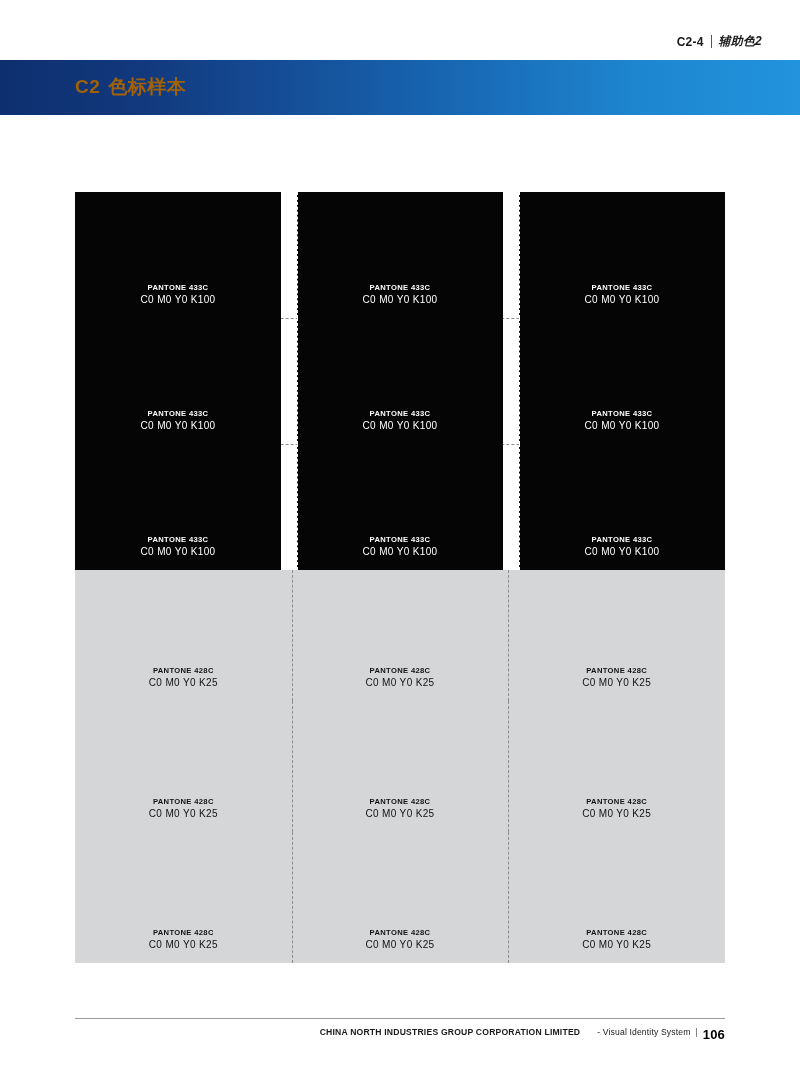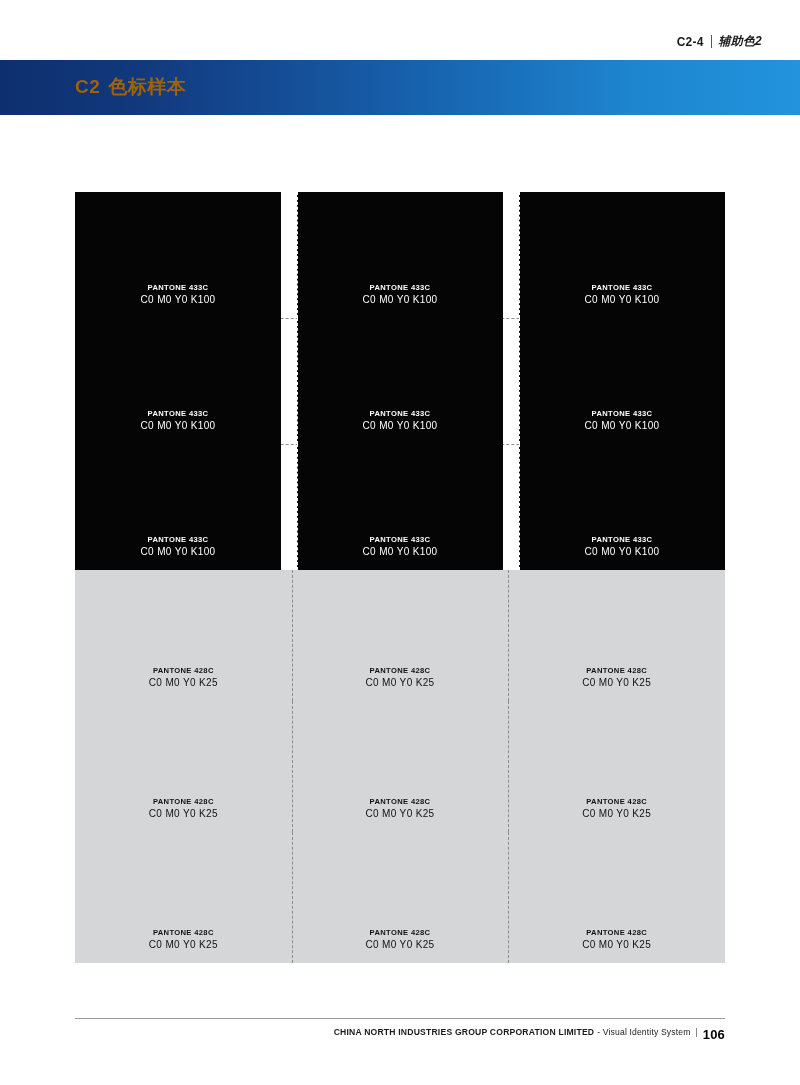--- a/index.html
+++ b/index.html
@@ -131,21 +131,21 @@
     display: flex;
     align-items: flex-start;
     font-size: 8.6px;
     color: #1a1a1a;
     letter-spacing: 0.15px;
   }
   .footer .company {
     font-weight: bold;
     letter-spacing: 0.2px;
   }
-  .footer .sub { margin-left: 3px; }
+  .footer .sub { margin-left: 17px; }
   .footer .bar {
     margin: 0 5px;
     color: #555;
   }
   .footer .page {
     font-weight: bold;
     font-size: 13px;
     color: #000;
   }
 </style>

